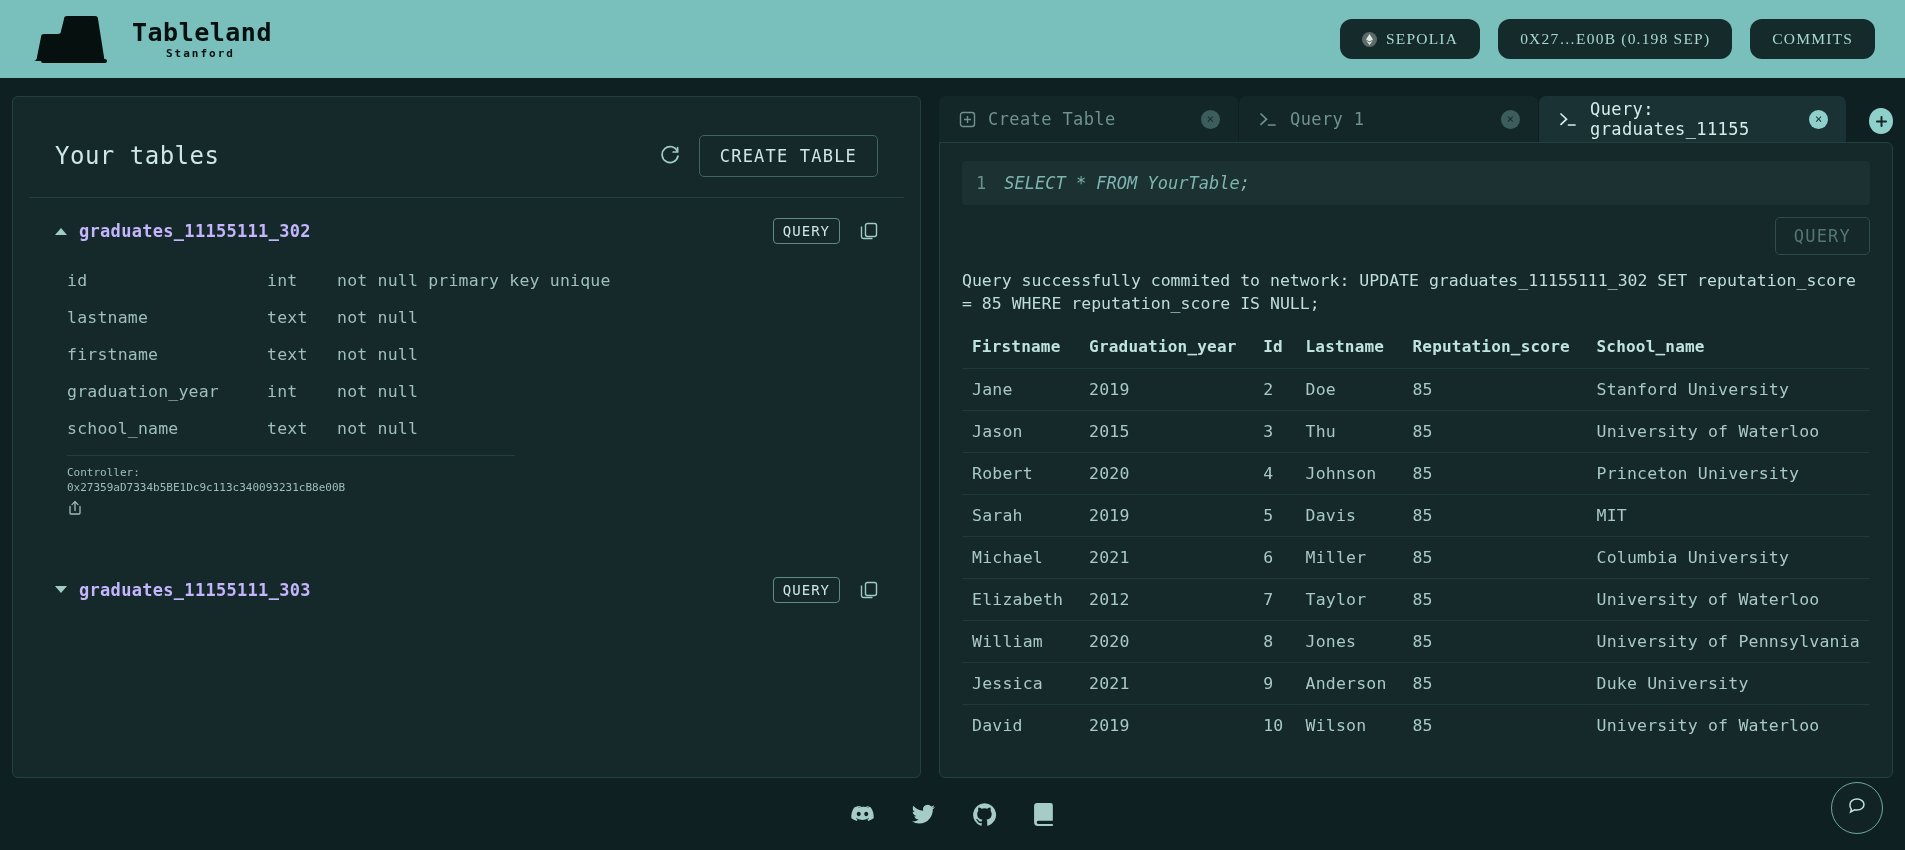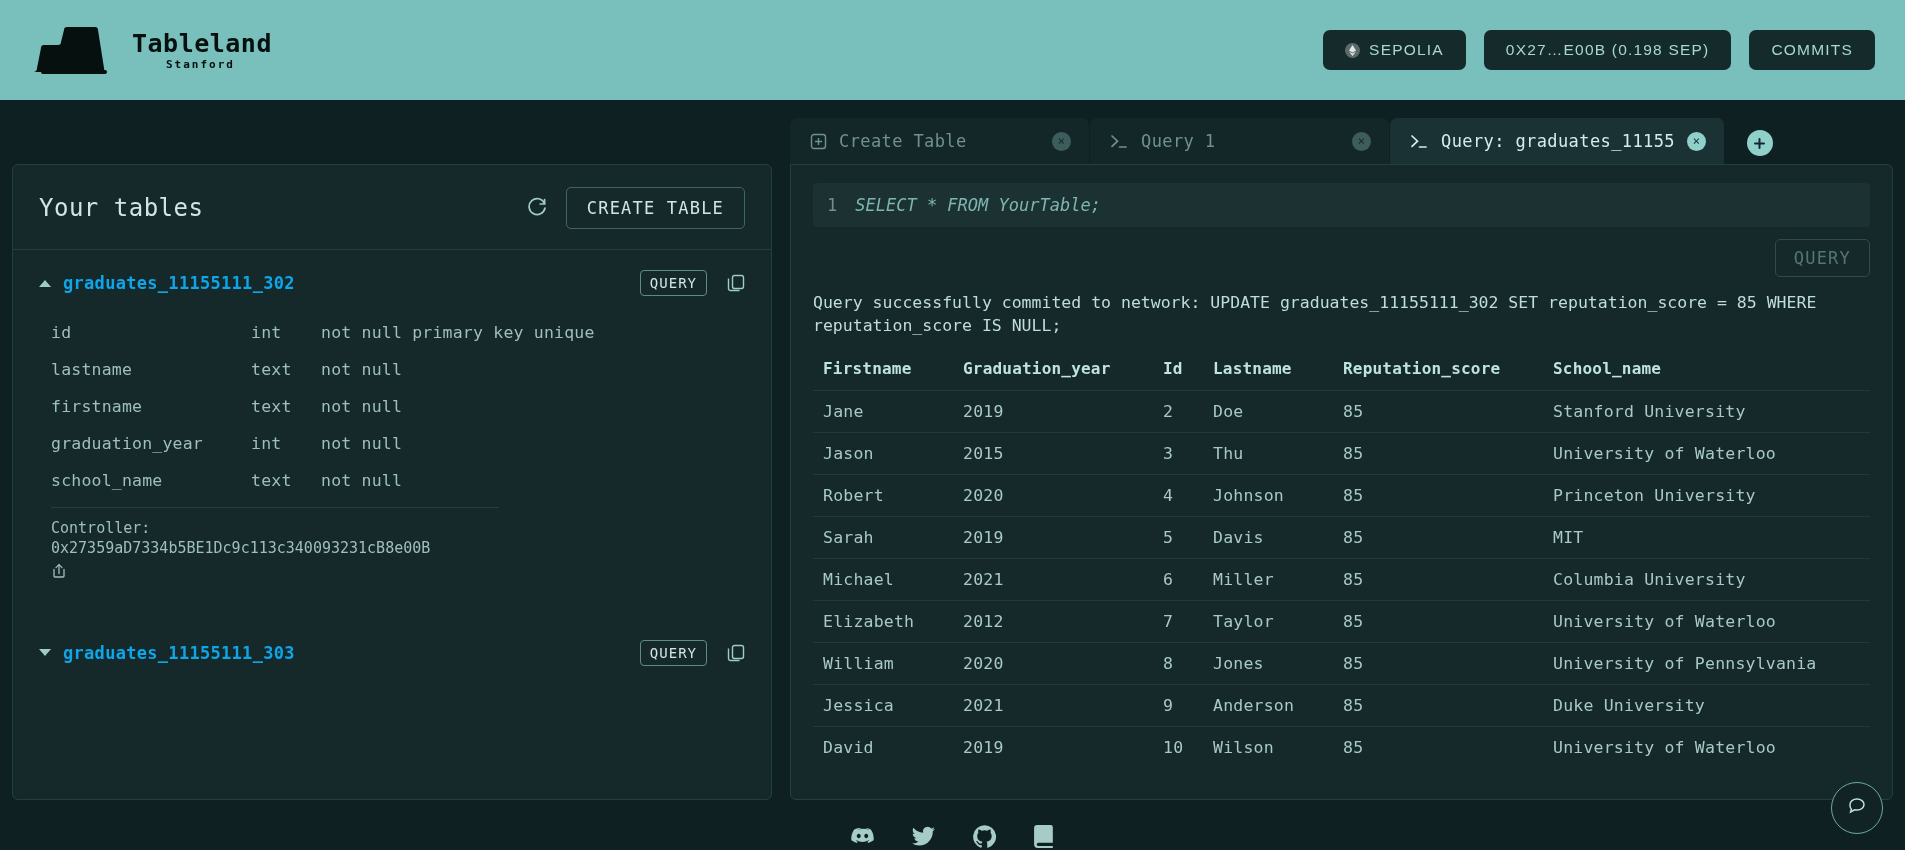--- a/index.html
+++ b/index.html
@@ -5,61 +5,61 @@
   * { box-sizing: border-box; margin: 0; padding: 0; }
   html, body {
     width: 1905px; height: 850px;
     background: #0e2021;
     font-family: "DejaVu Sans Mono", "Liberation Mono", monospace;
     overflow: hidden;
   }
 
   
   .header {
-    height: 100px; width: 100%;
+    height: 78px; width: 100%;
     background: #79bfbc;
     display: flex; align-items: center;
     padding: 0 30px;
     position: relative;
   }
   .brand { display: flex; align-items: center; gap: 16px; }
   .logo-svg { display: block; }
   .brand-text { display: flex; flex-direction: column; line-height: 1; }
   .brand-title {
     font-size: 25px; font-weight: bold; color: #05100f;
     letter-spacing: 0.5px;
   }
   .brand-sub {
     font-size: 11px; color: #05100f; letter-spacing: 2px;
     margin-top: 3px; margin-left: 34px; font-weight: bold;
   }
   .header-actions {
     margin-left: auto; display: flex; align-items: center; gap: 18px;
   }
   .hbtn {
-    background: #152a2b; border: none; border-radius: 7px;
-    color: #a9d7d4; font-family: Liberation Sans, sans-serif; font-size: 15.5px;
+    background: #152a2b; border: none; border-radius: 12px;
+    color: #a9d7d4; font-family: Liberation Serif, serif; font-size: 15.5px;
     letter-spacing: 1.2px; padding: 0 22px; height: 40px;
     display: flex; align-items: center; justify-content: center; gap: 9px;
     cursor: pointer;
   }
   .eth-badge {
     width: 15px; height: 15px; border-radius: 50%;
     background: #5d6a6a; display: inline-flex;
     align-items: center; justify-content: center;
   }
 
   
   .body-wrap { display: flex; padding: 18px 12px 0 12px; gap: 18px; height: 700px; }
 
   
   .sidebar {
-    width: 760px; background: #15292a;
+    width: 909px; background: #15292a;
     border: 1px solid #22403f; border-radius: 6px;
-    padding: 0; overflow: hidden; margin-top: 46px;
+    padding: 16px; overflow: hidden;
   }
   .sidebar-head {
     display: flex; align-items: center;
     padding: 22px 26px 20px 26px;
   }
   .sidebar-title { font-size: 24px; color: #cfe7e4; letter-spacing: 0.5px; }
   .sidebar-head-actions { margin-left: auto; display: flex; align-items: center; gap: 18px; }
   .refresh-btn {
     background: none; border: none; cursor: pointer;
     color: #9fccc8; display: flex; align-items: center;
@@ -76,41 +76,41 @@
     display: flex; align-items: center; gap: 12px;
     padding: 20px 0 14px 0;
   }
   .tri {
     width: 0; height: 0; cursor: pointer;
     border-left: 6px solid transparent; border-right: 6px solid transparent;
   }
   .tri.up { border-bottom: 7px solid #9fccc8; }
   .tri.down { border-top: 7px solid #9fccc8; }
   .table-name {
-    font-size: 17px; font-weight: bold; color: #0ea5e9; letter-spacing: 0.3px;
+    font-size: 17px; font-weight: bold; color: #c4b5fd; letter-spacing: 0.3px;
   }
   .thead-actions { margin-left: auto; display: flex; align-items: center; gap: 20px; }
   .query-badge {
     border: 1px solid #5f8b87; border-radius: 4px;
     color: #cfe7e4; font-size: 14px; letter-spacing: 1px;
     padding: 4px 9px; cursor: pointer; background: none; font-family: inherit;
   }
   .copy-icon { cursor: pointer; color: #9fccc8; display: flex; }
 
   .schema { padding: 4px 0 0 12px; }
   .schema-row {
     display: flex; font-size: 16.5px; color: #9fbfbc;
     padding: 9px 0; letter-spacing: 0.2px;
   }
   .col-name { width: 200px; }
   .col-type { width: 70px; }
   .col-cons { flex: 1; }
   .schema-sep { height: 1px; background: #22403f; margin: 8px 0 0 0; width: 448px; }
   .controller {
-    font-size: 15px; color: #9fbfbc; line-height: 1.35;
+    font-size: 11px; color: #9fbfbc; line-height: 1.35;
     padding: 10px 0 0 12px;
   }
   .controller-addr { word-break: break-all; }
   .share-icon { padding-top: 4px; color: #9fbfbc; display: inline-flex; cursor: pointer; }
 
   
   .content { flex: 1; display: flex; flex-direction: column; }
   .tabbar { display: flex; align-items: flex-end; gap: 0; height: 46px; }
   .tab {
     display: flex; align-items: center; gap: 12px;

